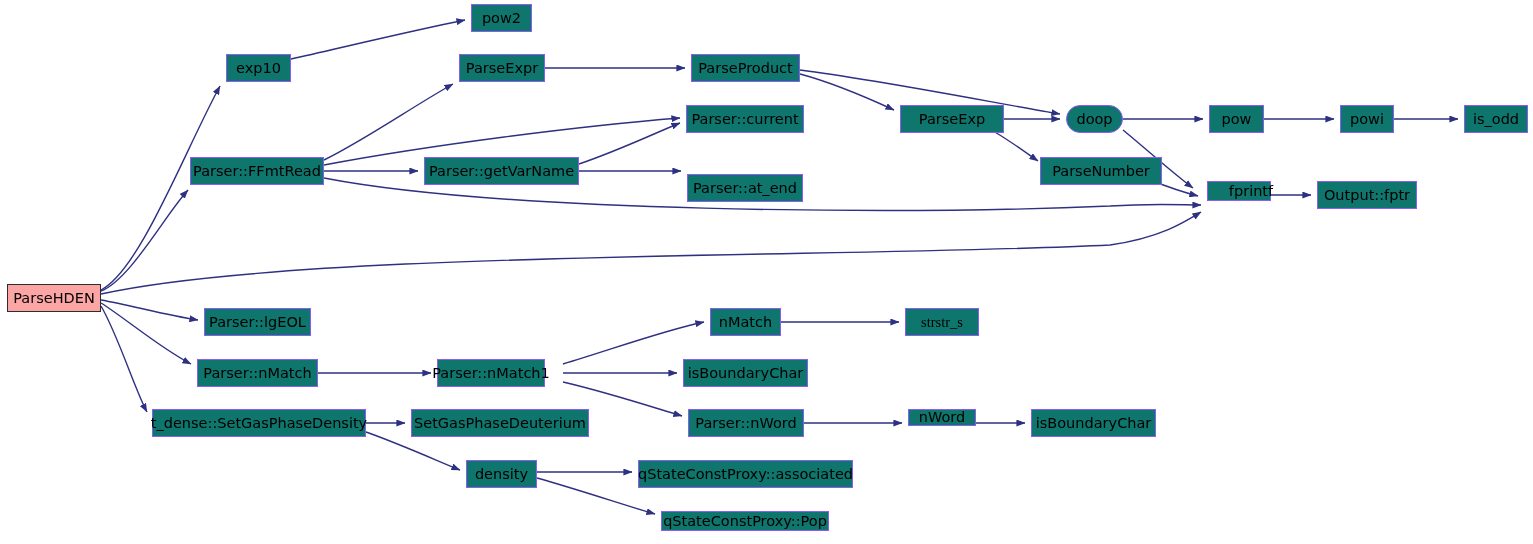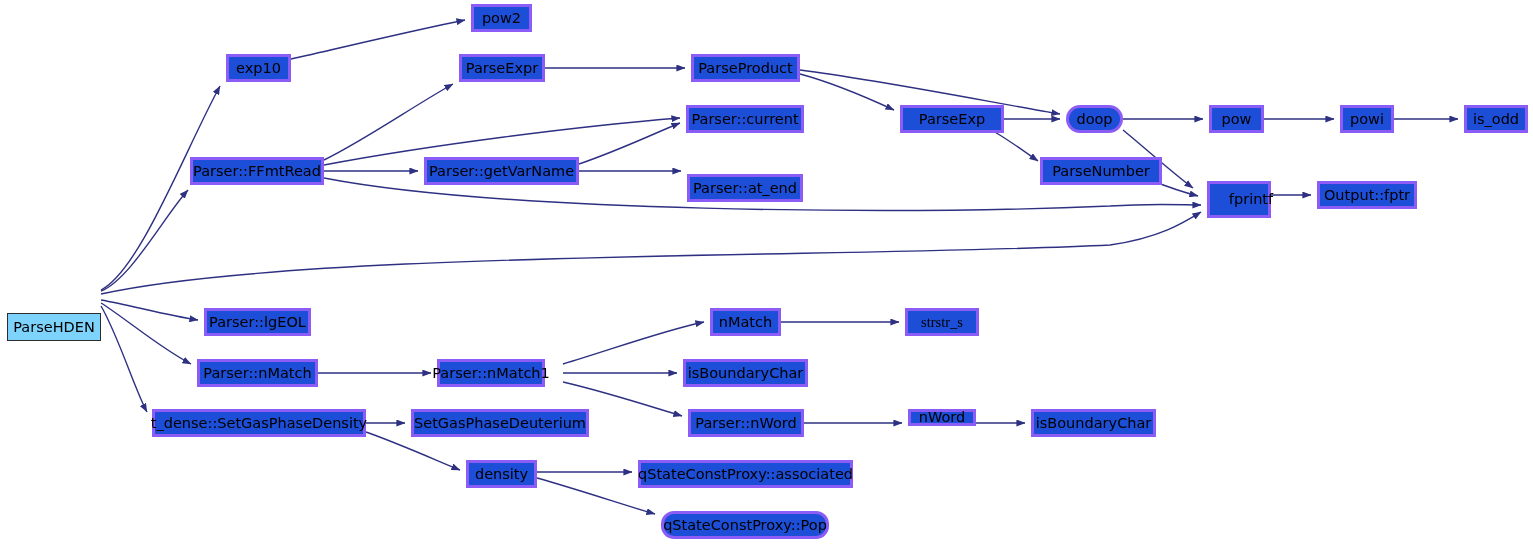--- a/index.html
+++ b/index.html
@@ -21,36 +21,35 @@
     position: absolute;
     left: 0;
     top: 0;
     width: 1533px;
     height: 544px;
     pointer-events: none;
   }
   .node {
     position: absolute;
     box-sizing: border-box;
-    border: 3px solid #8b5cf6;
-    background: #1d4ed8;
+    border: 1px solid #8b5cf6;
+    background: #0f766e;
     color: #000000;
     display: flex;
     align-items: center;
     justify-content: center;
     font-size: 14.5px;
     line-height: 1;
     white-space: nowrap;
     letter-spacing: 0px;
     cursor: pointer;
   }
   .node.highlight {
-    background: #7dd3fc;
+    background: #fca5a5;
     border: 1px solid #2d2d2d;
-    margin-top: 29px;
   }
   .node .label {
     display: block;
     padding: 0 7px;
   }
 </style>
 </head>
 <body>
 
 <div id="graph-root">
@@ -137,21 +136,21 @@
       </div>
       <div class="node" style="left: 1209px; top: 105px; width: 55px; height: 28px;">
         <span class="label">pow</span>
       </div>
       <div class="node" style="left: 1340px; top: 105px; width: 54px; height: 28px;">
         <span class="label">powi</span>
       </div>
       <div class="node" style="left: 1464px; top: 105px; width: 64px; height: 28px;">
         <span class="label">is_odd</span>
       </div>
-      <div class="node" style="left: 1207px; top: 181px; width: 64px; height: 37px; padding-left: 24px;">
+      <div class="node" style="left: 1207px; top: 181px; width: 64px; height: 20px; padding-left: 24px;">
         <span class="label">fprintf</span>
       </div>
       <div class="node" style="left: 1317px; top: 181px; width: 100px; height: 28px;">
         <span class="label">Output::fptr</span>
       </div>
       <div class="node" style="left: 204px; top: 308px; width: 107px; height: 28px;">
         <span class="label">Parser::lgEOL</span>
       </div>
       <div class="node" style="left: 197px; top: 359px; width: 121px; height: 28px;">
         <span class="label">Parser::nMatch</span>
@@ -182,17 +181,17 @@
       </div>
       <div class="node" style="left: 411px; top: 409px; width: 178px; height: 28px;">
         <span class="label">SetGasPhaseDeuterium</span>
       </div>
       <div class="node" style="left: 466px; top: 460px; width: 71px; height: 28px;">
         <span class="label">density</span>
       </div>
       <div class="node" style="left: 638px; top: 460px; width: 215px; height: 28px;">
         <span class="label">qStateConstProxy::associated</span>
       </div>
-      <div class="node" style="left: 661px; top: 511px; width: 168px; height: 28px; border-radius: 13px;">
+      <div class="node" style="left: 661px; top: 511px; width: 168px; height: 20px;">
         <span class="label">qStateConstProxy::Pop</span>
       </div>
     </div>
 </div>
 
 </body></html>

